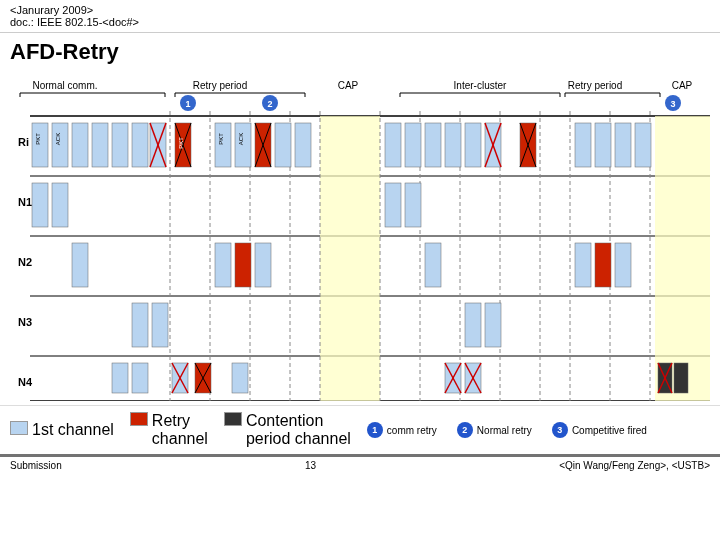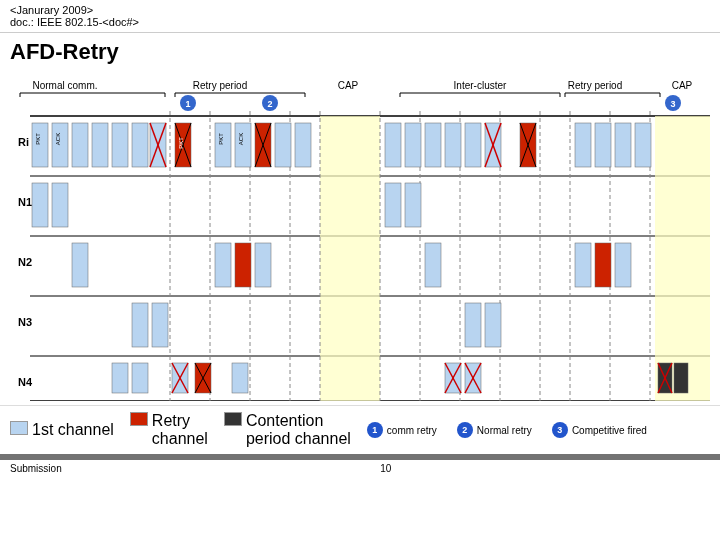--- a/index.html
+++ b/index.html
@@ -47,21 +47,21 @@
       height: 14px;
       border: 1px solid #999;
     }
     .legend-box.channel1 { background: #b8d4f0; }
     .legend-box.retry-ch { background: #cc2200; }
     .legend-box.contention { background: #333; }
     .footer {
       display: flex;
       justify-content: space-between;
       padding: 3px 10px;
-      border-top: 6px solid #737373;
+      border-top: 3px solid #737373;
       font-size: 10px;
     }
     .footer-center { text-align: center; flex: 1; }
 
     
     .main-diagram {
       display: block;
     }
 
     
@@ -296,14 +296,15 @@
     </div>
     <div class="legend-circle-item">
       <span class="retry-circle circle-3">3</span>
       <span>Competitive fired</span>
     </div>
   </div>
 </div>
 
 <div class="footer">
   <span>Submission</span>
-  <span class="footer-center">10</span>
+  <span class="footer-center">13</span>
+  <span>&lt;Qin Wang/Feng Zeng&gt;, &lt;USTB&gt;</span>
 </div>
 
 </body></html>

